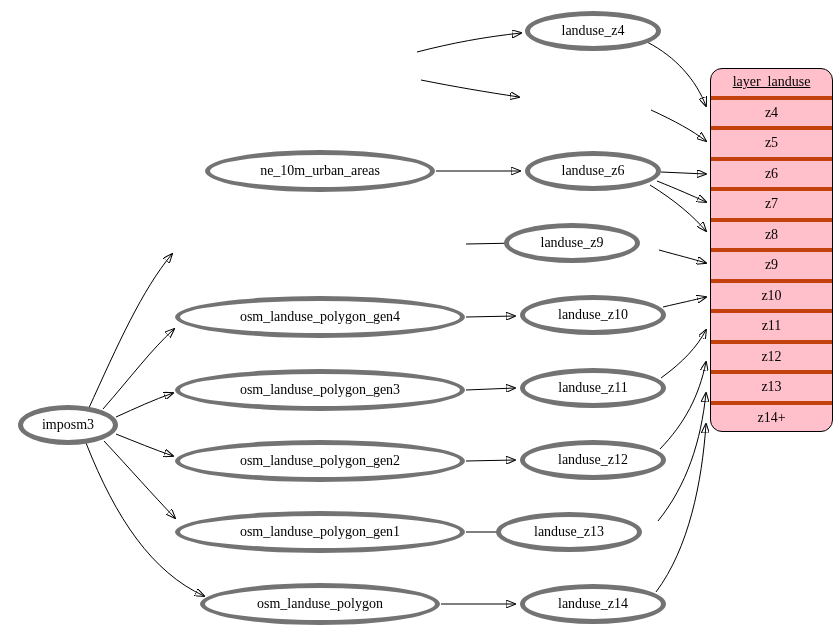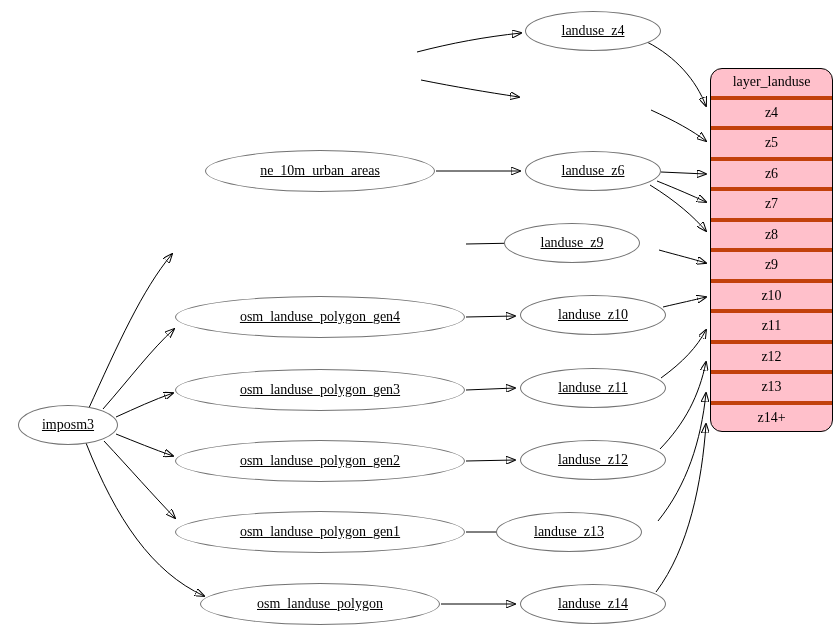--- a/index.html
+++ b/index.html
@@ -25,25 +25,24 @@
     stroke: #000;
     stroke-width: 1;
   }
   .node {
     position: absolute;
     z-index: 2;
     display: flex;
     align-items: center;
     justify-content: center;
     background: #ffffff;
-    border: 1px solid #737373;
+    border: 5px solid #737373;
     border-radius: 50%;
     text-align: center;
     white-space: nowrap;
-    text-decoration: underline;
   }
   .record {
     position: absolute;
     z-index: 2;
     left: 710px; top: 68px;
     width: 123px; height: 364px;
     background: #ffc0cb;
     border: 1px solid #000;
     border-radius: 12px;
     display: flex;
@@ -51,21 +50,21 @@
     overflow: hidden;
   }
   .record-cell {
     flex: 1;
     display: flex;
     align-items: center;
     justify-content: center;
     border-top: 4px solid #c2410c;
     white-space: nowrap;
   }
-  .record-cell:first-child { border-top: none; }
+  .record-cell:first-child { border-top: none; text-decoration: underline; }
 </style>
 </head>
 <body>
 
 <div class="canvas">
 
   <svg class="edges" viewBox="0 0 839 635" xmlns="http://www.w3.org/2000/svg">
     <defs>
       <marker id="arrow" viewBox="0 0 10 8" refX="9" refY="4" markerWidth="10" markerHeight="8" orient="auto">
         <path d="M0,0 L10,4 L0,8 z" fill="#000" stroke="none"></path>

